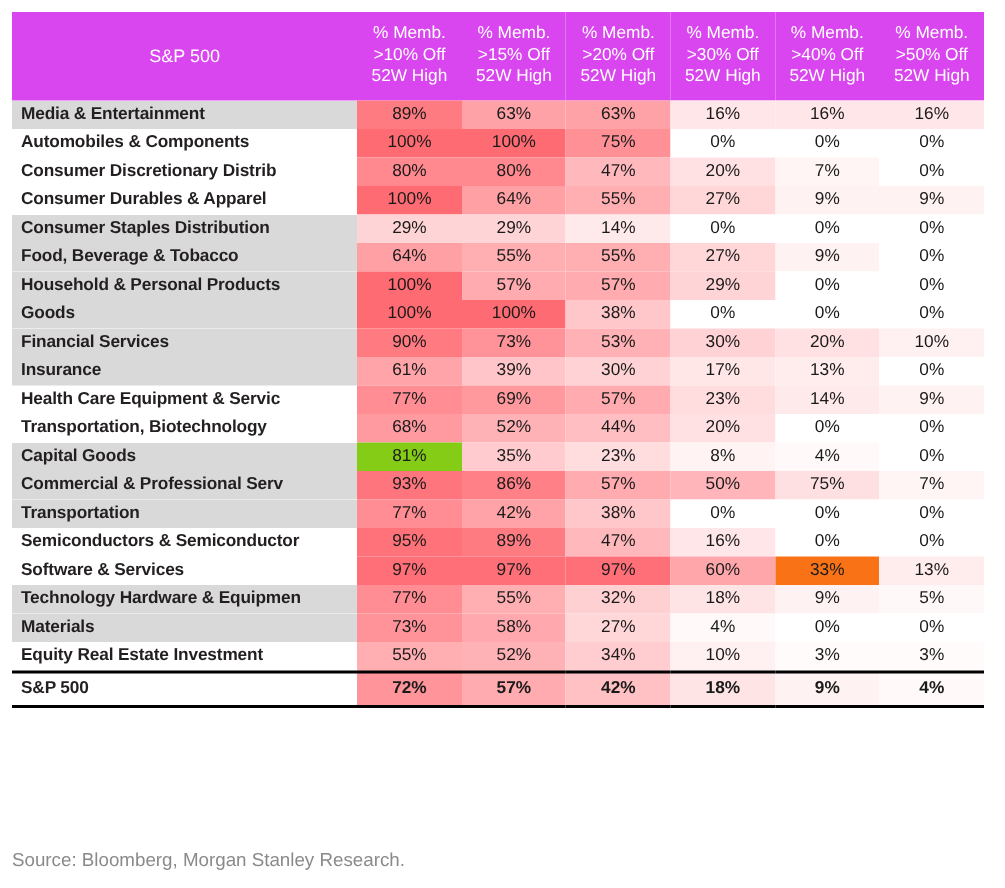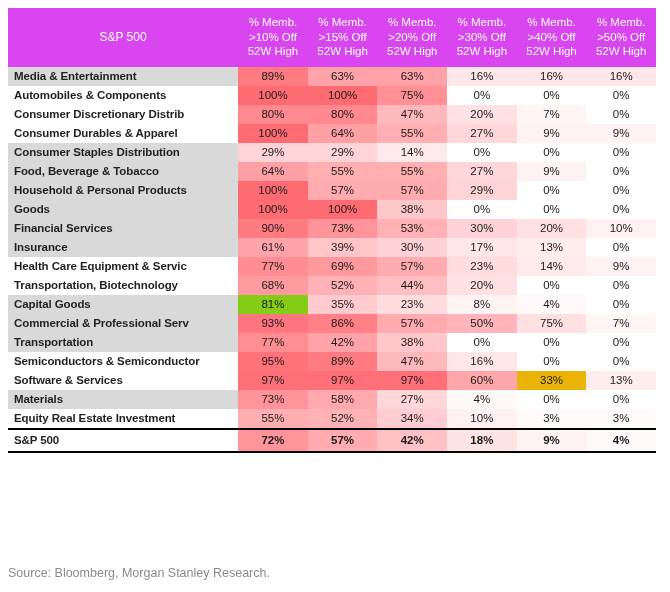--- a/index.html
+++ b/index.html
@@ -272,22 +272,31 @@
           <td class="val" style="background: rgb(255, 231, 233);">16%</td>
           <td class="val" style="background: rgb(255, 255, 255);">0%</td>
           <td class="val" style="background: rgb(255, 255, 255);">0%</td>
         </tr>
         <tr class="plain">
           <td class="rowlabel">Software &amp; Services</td>
           <td class="val" style="background: rgb(255, 111, 119);">97%</td>
           <td class="val" style="background: rgb(255, 111, 119);">97%</td>
           <td class="val" style="background: rgb(255, 111, 119);">97%</td>
           <td class="val" style="background: rgb(255, 166, 171);">60%</td>
-          <td class="val" style="background: #eab308;">33%</td>
+          <td class="val" style="background: #f97316;">33%</td>
           <td class="val" style="background: rgb(255, 236, 237);">13%</td>
+        </tr>
+        <tr class="band">
+          <td class="rowlabel">Technology Hardware &amp; Equipmen</td>
+          <td class="val" style="background: rgb(255, 141, 147);">77%</td>
+          <td class="val" style="background: rgb(255, 174, 178);">55%</td>
+          <td class="val" style="background: rgb(255, 208, 210);">32%</td>
+          <td class="val" style="background: rgb(255, 228, 230);">18%</td>
+          <td class="val" style="background: rgb(255, 242, 242);">9%</td>
+          <td class="val" style="background: rgb(255, 248, 248);">5%</td>
         </tr>
         <tr class="band">
           <td class="rowlabel">Materials</td>
           <td class="val" style="background: rgb(255, 147, 153);">73%</td>
           <td class="val" style="background: rgb(255, 169, 174);">58%</td>
           <td class="val" style="background: rgb(255, 215, 217);">27%</td>
           <td class="val" style="background: rgb(255, 249, 249);">4%</td>
           <td class="val" style="background: rgb(255, 255, 255);">0%</td>
           <td class="val" style="background: rgb(255, 255, 255);">0%</td>
         </tr>

